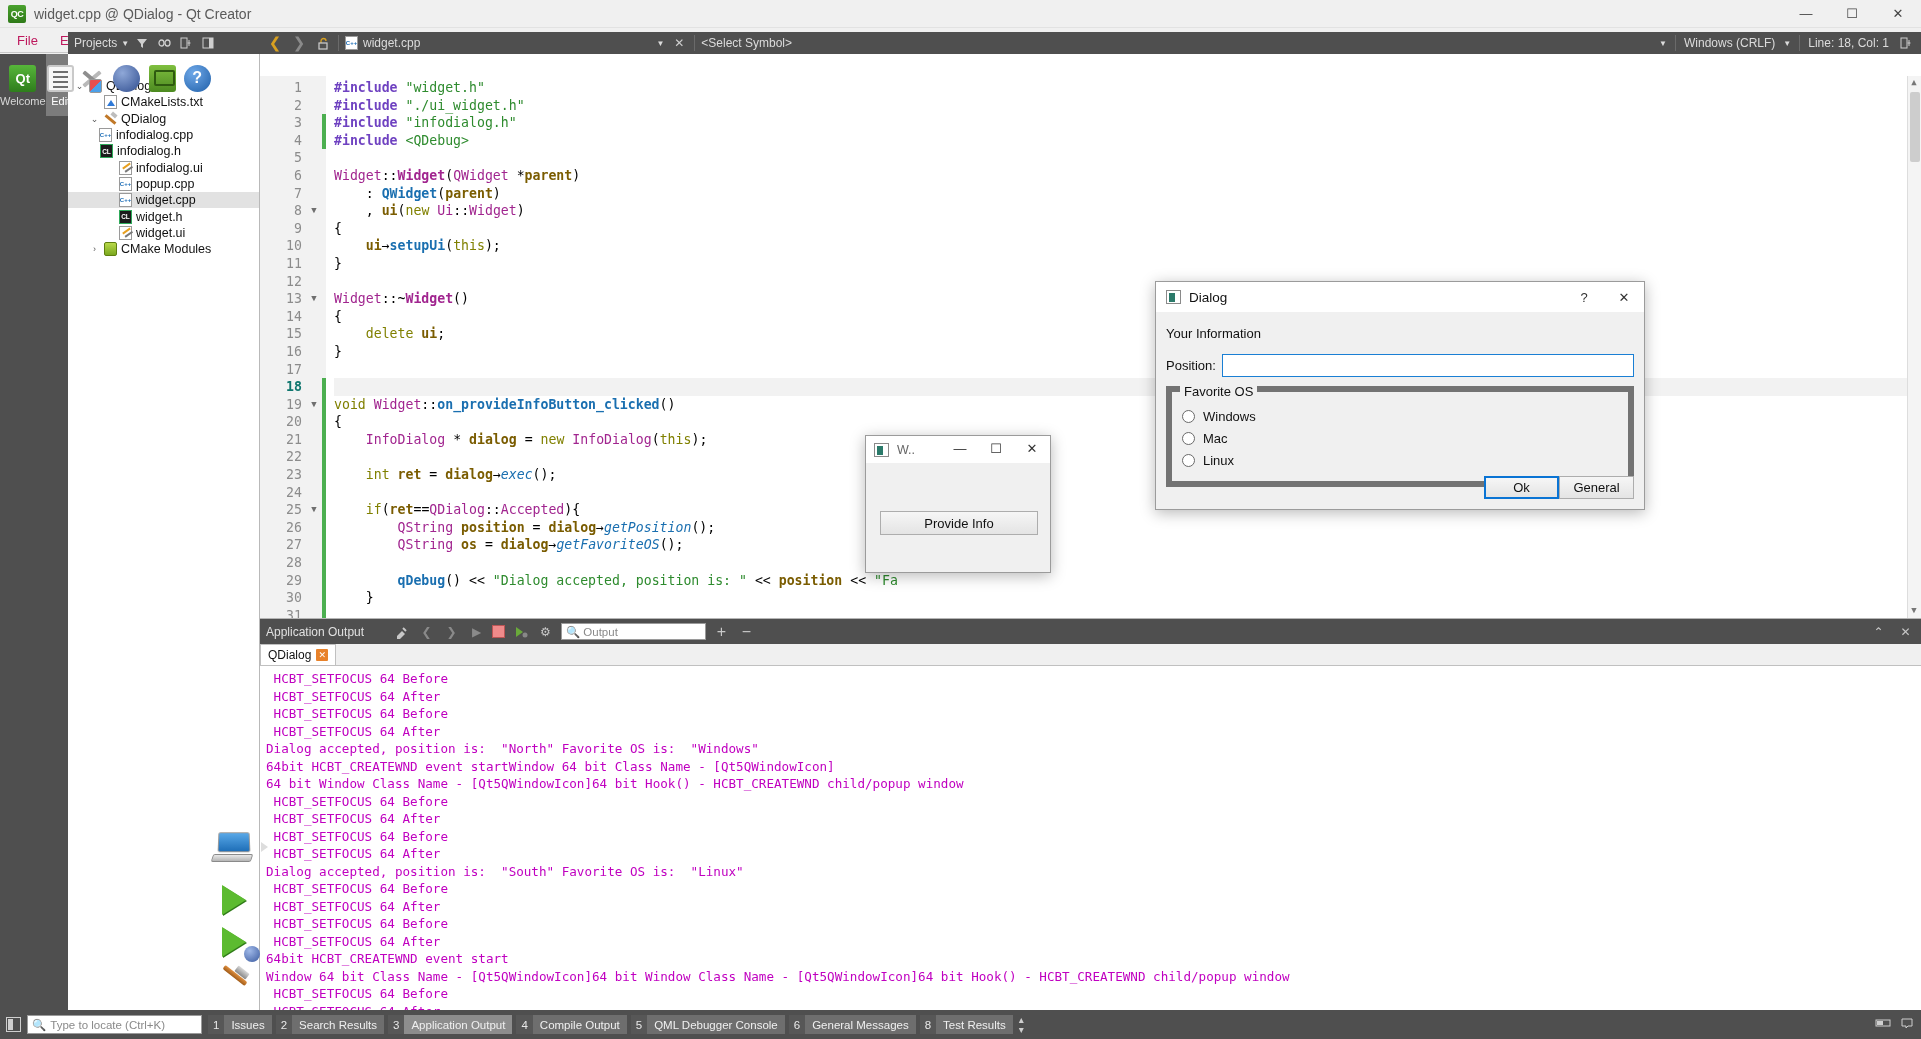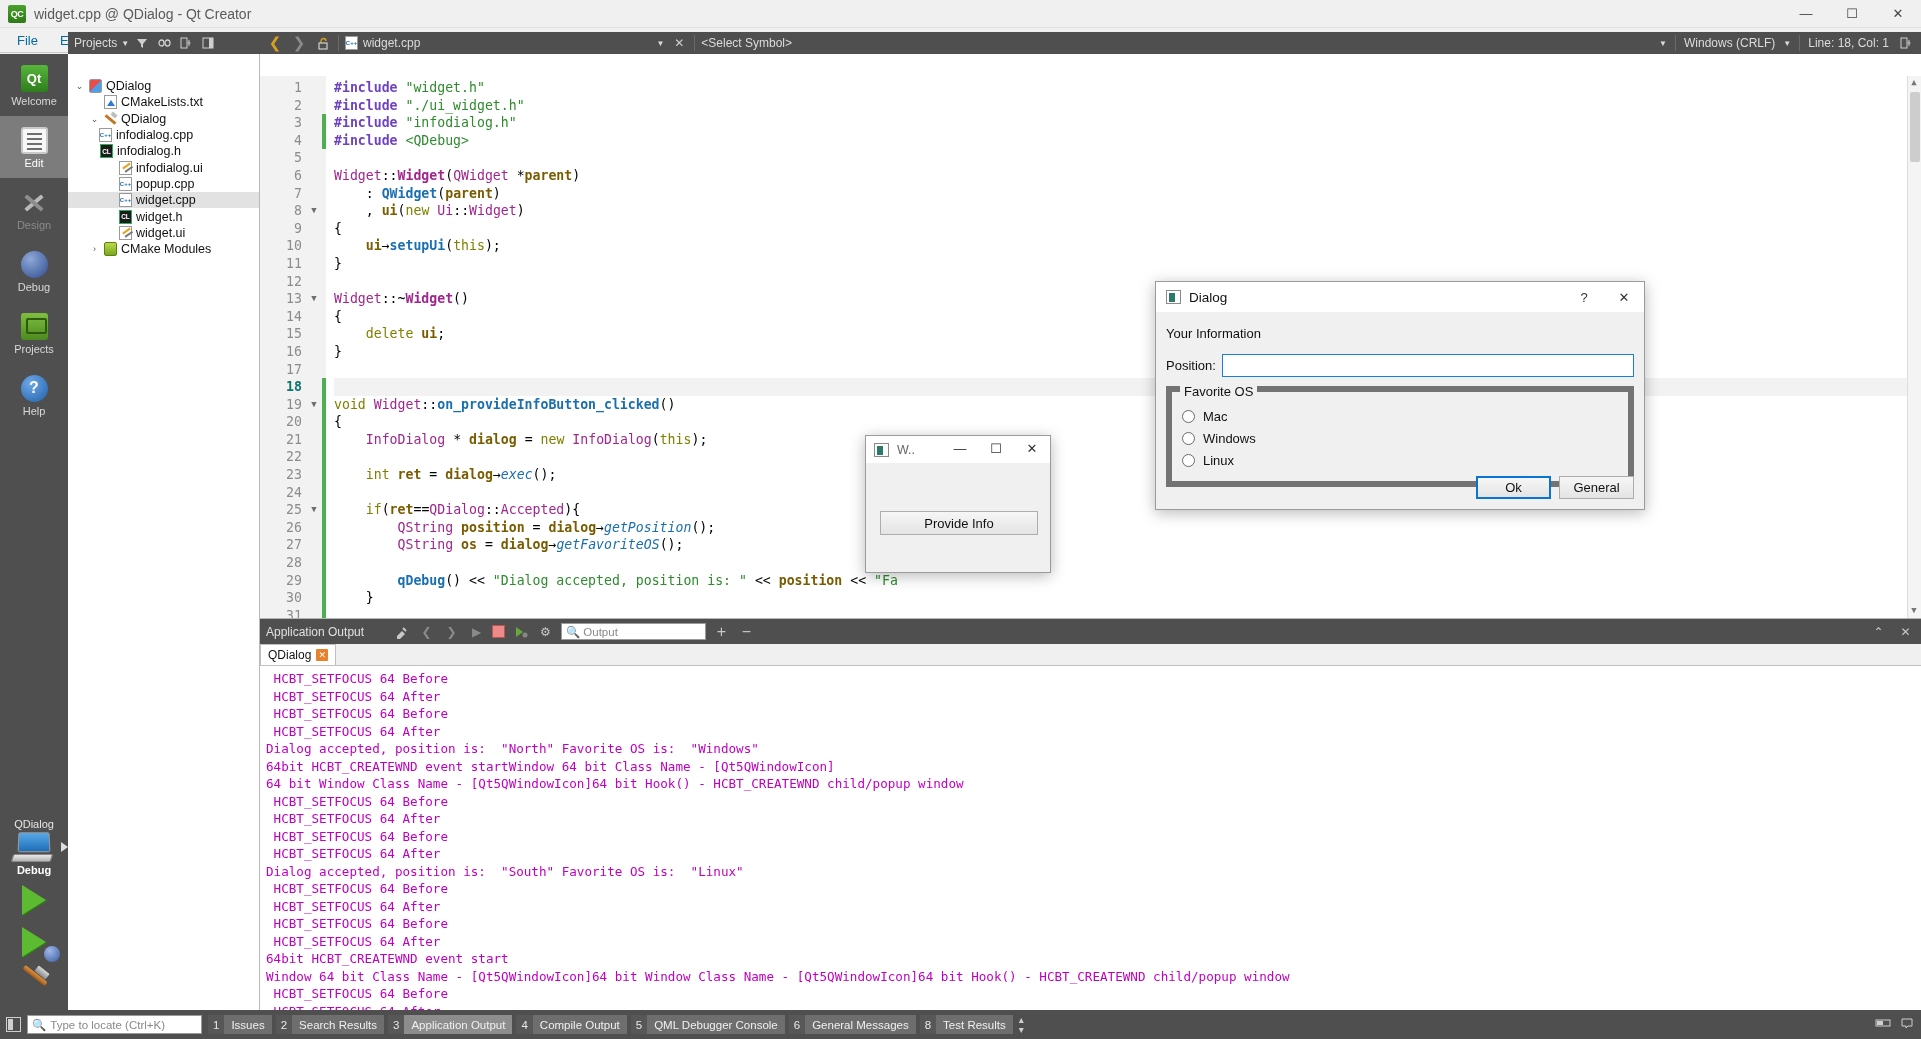--- a/index.html
+++ b/index.html
@@ -15,27 +15,27 @@
   .tb-icon::after{ content:"QC"; position:absolute; inset:0; color:#fff; font-size:9px;
     font-weight:bold; display:flex; align-items:center; justify-content:center; letter-spacing:-.5px;}
   .tb-title { font-size:14px; color:#5a5a5a; }
   .tb-btns { margin-left:auto; display:flex; height:28px; }
   .tb-btn { width:46px; display:flex; align-items:center; justify-content:center;
     font-size:13px; color:#444; }
 
   
   .menubar { height:25px; background:#f0f0f0; display:flex; align-items:center;
     padding-left:6px; border-bottom:1px solid #c8c8c8;}
-  .menu-item { font-size:13px; color:#0369a1; padding:3px 11px; }
+  .menu-item { font-size:13px; color:#be185d; padding:3px 11px; }
 
   
   .body { position:absolute; top:54px; left:0; right:0; bottom:29px; display:flex; }
 
   
-  .modebar { width:68px; background:#4f4f4f; display:flex; flex-direction:column;
+  .modebar { width:68px; background:#4f4f4f; display:flex; 
     flex:0 0 68px; }
   .mode { height:62px; display:flex; flex-direction:column; align-items:center;
     justify-content:center; gap:2px; color:#d8d8d8; font-size:11px; }
   .mode.active { background:#7c7c7c; color:#fff; }
   .mode.dim { color:#8a8a8a; }
   .mode .glyph { width:30px; height:30px; display:flex; align-items:center;
     justify-content:center; }
   .m-ico{width:27px;height:27px;border-radius:3px;position:relative;display:block;}
   .ico-welcome{background:linear-gradient(#57b63a,#2e7d1c);}
   .ico-welcome::after{content:"Qt";position:absolute;inset:0;display:flex;align-items:center;
@@ -213,21 +213,21 @@
   #dialogWin{left:1155px;top:281px;width:490px;height:229px;}
   .dbody{padding:14px 10px 10px 10px;position:relative;height:calc(100% - 30px);}
   .dlabel{font-size:13px;color:#111;}
   .drow{display:flex;align-items:center;margin-top:13px;gap:6px;}
   .drow .dlabel{flex:0 0 auto;}
   .dinput{flex:1;height:23px;border:1px solid #1a7fd4;background:#fff;}
   .groupbox{margin-top:9px;border:6px solid #737373;padding:13px 10px 10px 10px;position:relative;}
   .gtitle{position:absolute;top:-8px;left:8px;background:#f0f0f0;padding:0 4px;font-size:13px;color:#111;}
   .radio{display:flex;align-items:center;gap:8px;height:22px;font-size:13px;color:#111;}
   .rdot{width:13px;height:13px;border:1px solid #6a6a6a;border-radius:50%;background:#fff;flex:0 0 13px;}
-  .dbtns{position:absolute;right:10px;bottom:10px;display:flex;gap:8px;}
+  .dbtns{position:absolute;right:10px;bottom:10px;display:flex;gap:0;}
   .dbtn{width:75px;height:23px;background:linear-gradient(#f6f6f6,#e4e4e4);border:1px solid #adadad;
     font-size:13px;color:#111;display:flex;align-items:center;justify-content:center;}
   .dbtn.default{border:2px solid #0a74d4;}
 </style>
 </head>
 <body>
 
 <div id="app">
 
   <div class="titlebar">
@@ -672,25 +672,25 @@
     <div class="dbody">
       <div class="dlabel">Your Information</div>
       <div class="drow">
         <span class="dlabel">Position:</span>
         <input class="dinput" type="text" style="padding: 0px 4px; font-size: 13px; font-family: &quot;Liberation Sans&quot;, sans-serif; outline: none;" value="">
       </div>
       <div class="groupbox">
         <span class="gtitle">Favorite OS</span>
         <div class="radio">
           <span class="rdot"></span>
-          <span>Mac</span>
+          <span>Windows</span>
         </div>
         <div class="radio">
           <span class="rdot"></span>
-          <span>Windows</span>
+          <span>Mac</span>
         </div>
         <div class="radio">
           <span class="rdot"></span>
           <span>Linux</span>
         </div>
       </div>
       <div class="dbtns">
         <div class="dbtn default">Ok</div>
         <div class="dbtn">General</div>
       </div>

